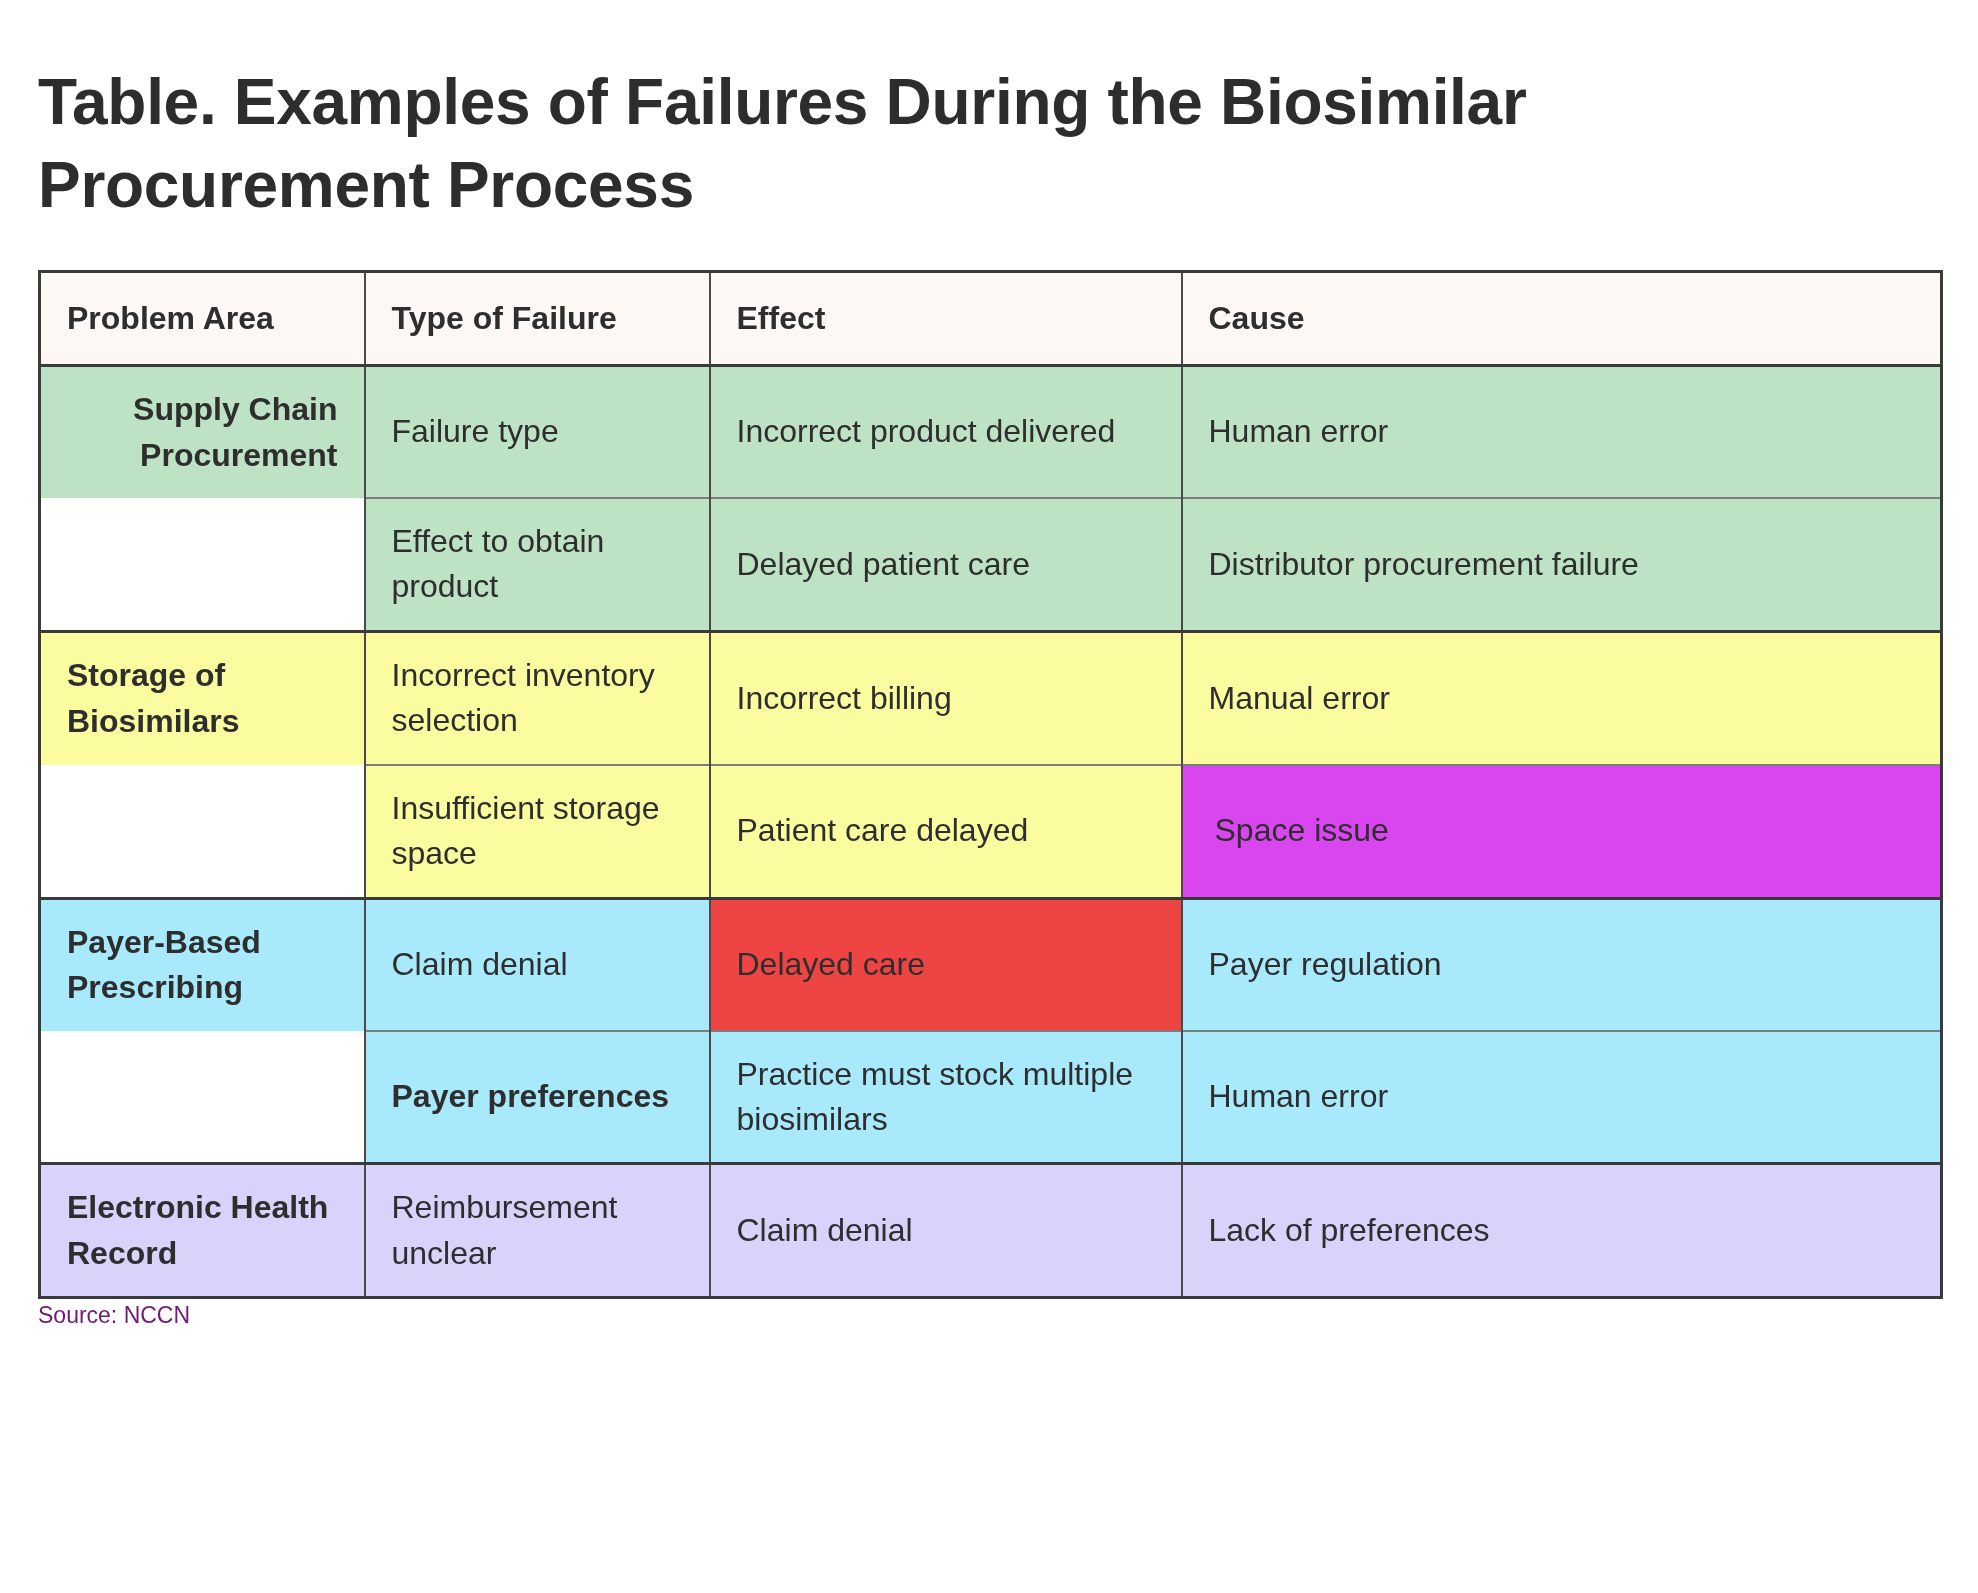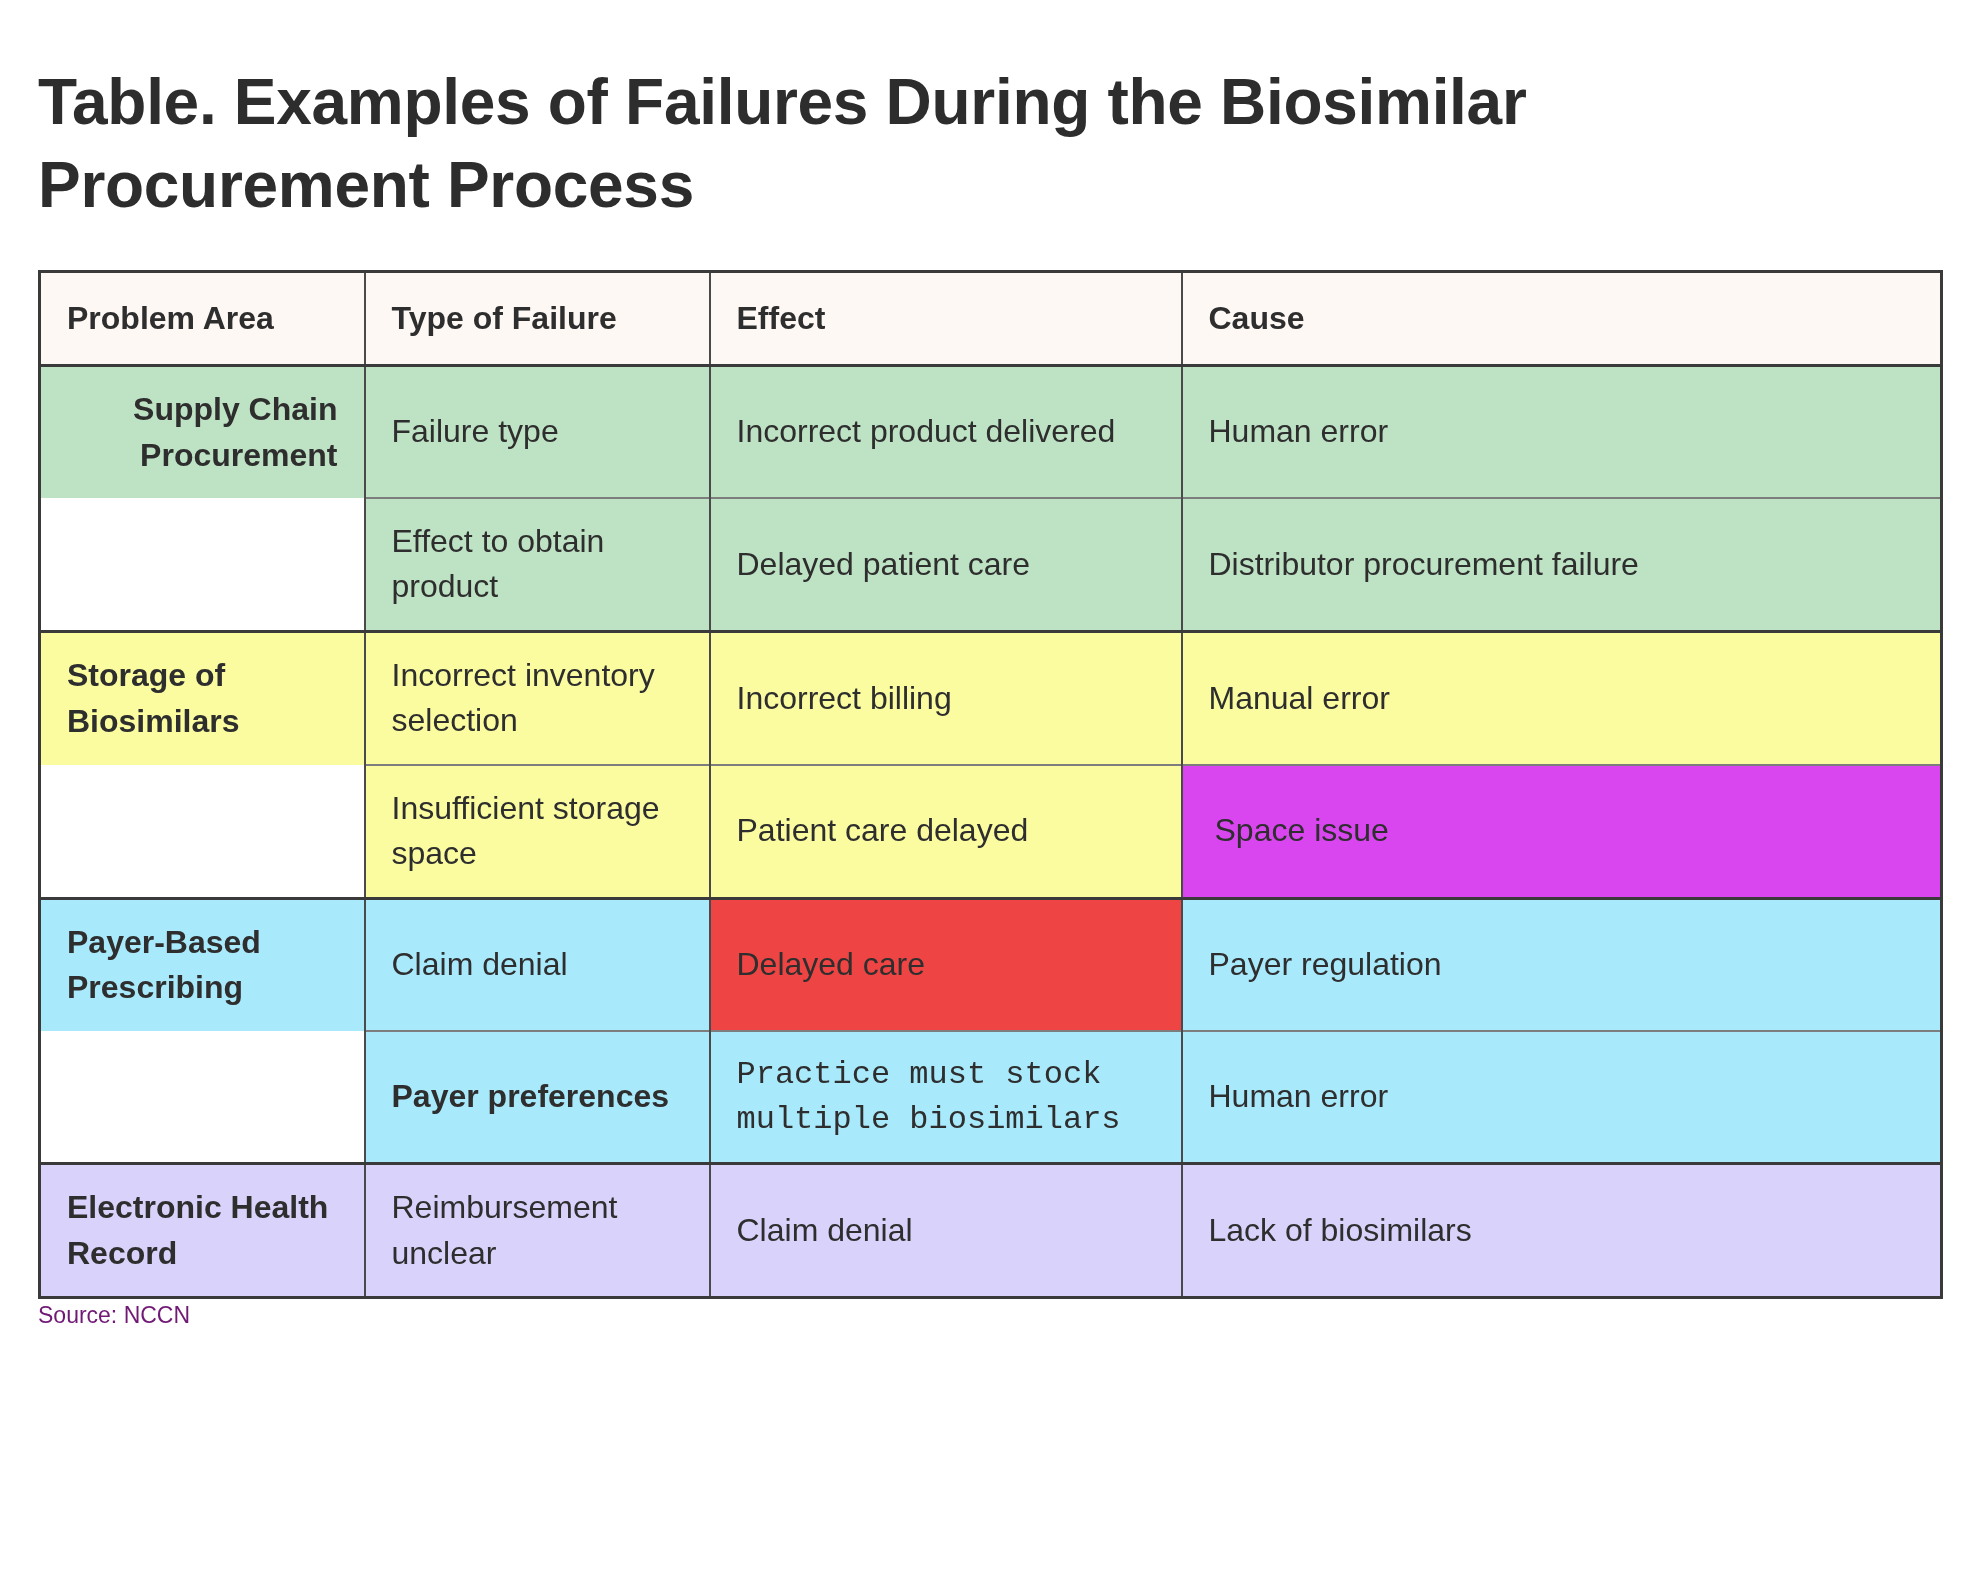--- a/index.html
+++ b/index.html
@@ -145,28 +145,28 @@
           </tr>
           <tr class="group-start">
             <td class="area-cell" style="background: rgb(169, 233, 252);">Payer-Based Prescribing</td>
             <td style="background: rgb(169, 233, 252);">Claim denial</td>
             <td style="background: #ef4444;">Delayed care</td>
             <td style="background: rgb(169, 233, 252);">Payer regulation</td>
           </tr>
           <tr class="sub-row">
             <td class="area-cell blank-cell" style="background: rgb(255, 255, 255);"></td>
             <td style="background: rgb(169, 233, 252); font-weight: bold;">Payer preferences</td>
-            <td style="background: rgb(169, 233, 252); font-family: Liberation Mono, monospace;">Practice must stock multiple biosimilars</td>
+            <td style="background: rgb(169, 233, 252);">Practice must stock multiple biosimilars</td>
             <td style="background: rgb(169, 233, 252);">Human error</td>
           </tr>
           <tr class="group-start">
             <td class="area-cell" style="background: rgb(217, 210, 251);">Electronic Health Record</td>
             <td style="background: rgb(217, 210, 251);">Reimbursement unclear</td>
             <td style="background: rgb(217, 210, 251);">Claim denial</td>
-            <td style="background: rgb(217, 210, 251);">Lack of biosimilars</td>
+            <td style="background: rgb(217, 210, 251);">Lack of preferences</td>
           </tr>
         </tbody>
     </table>
   </div>
 
   <div class="source">Source: NCCN</div>
 
 </div>
 
 </body></html>

